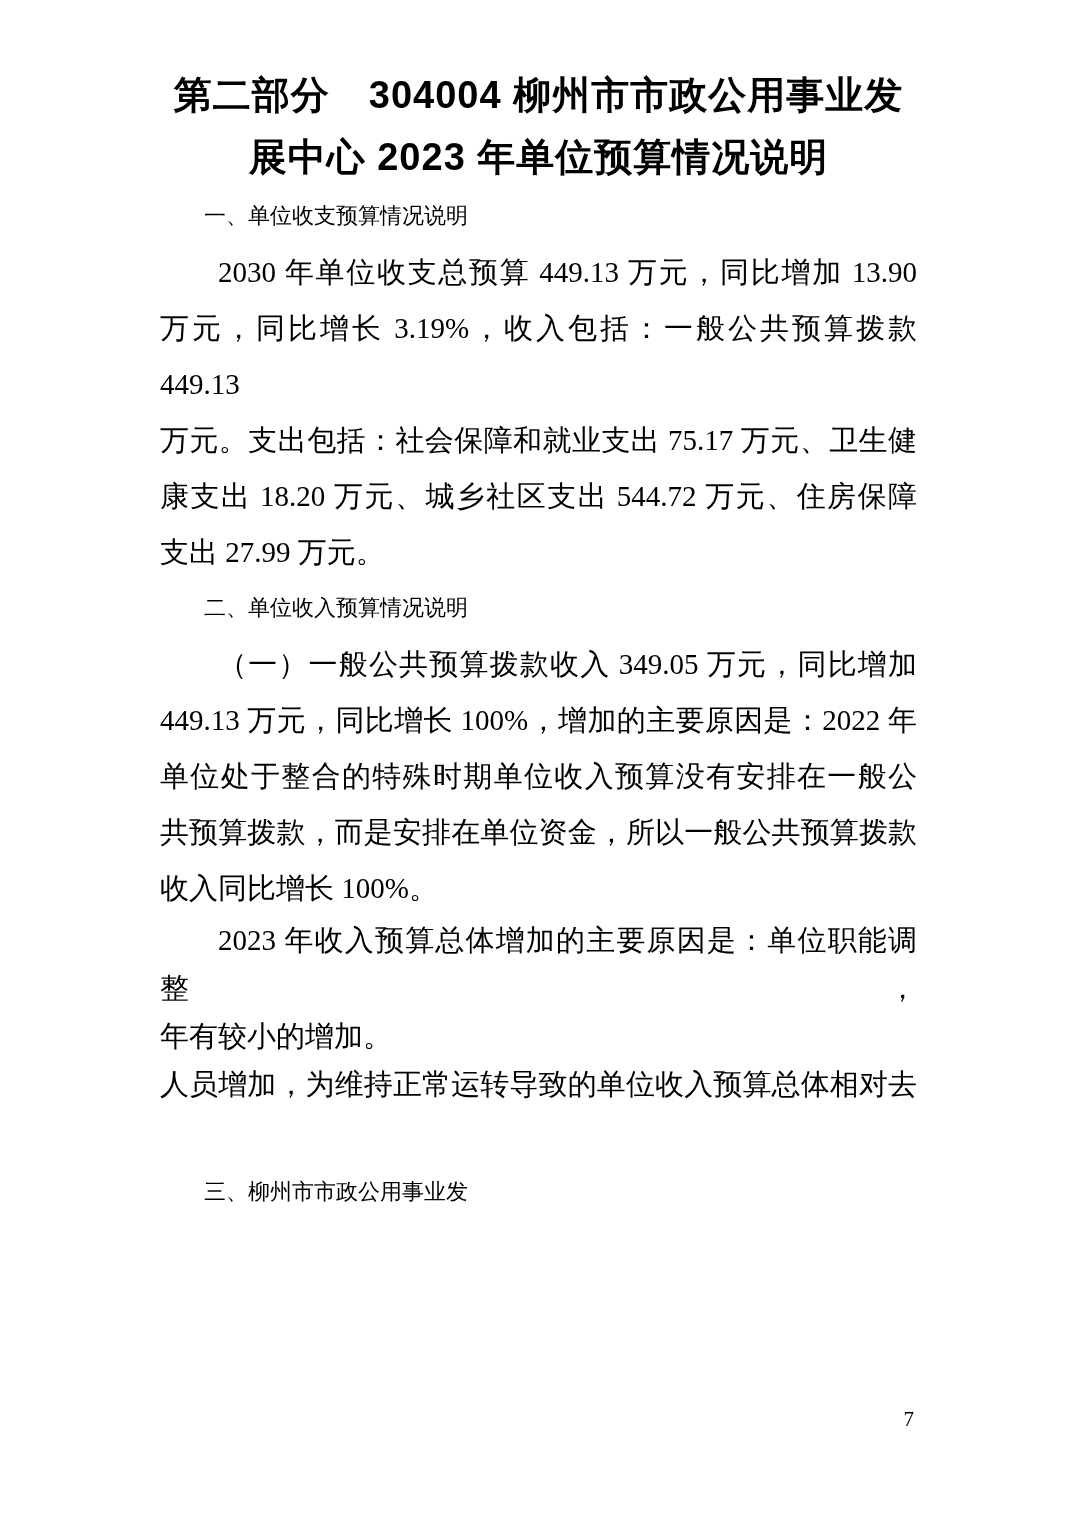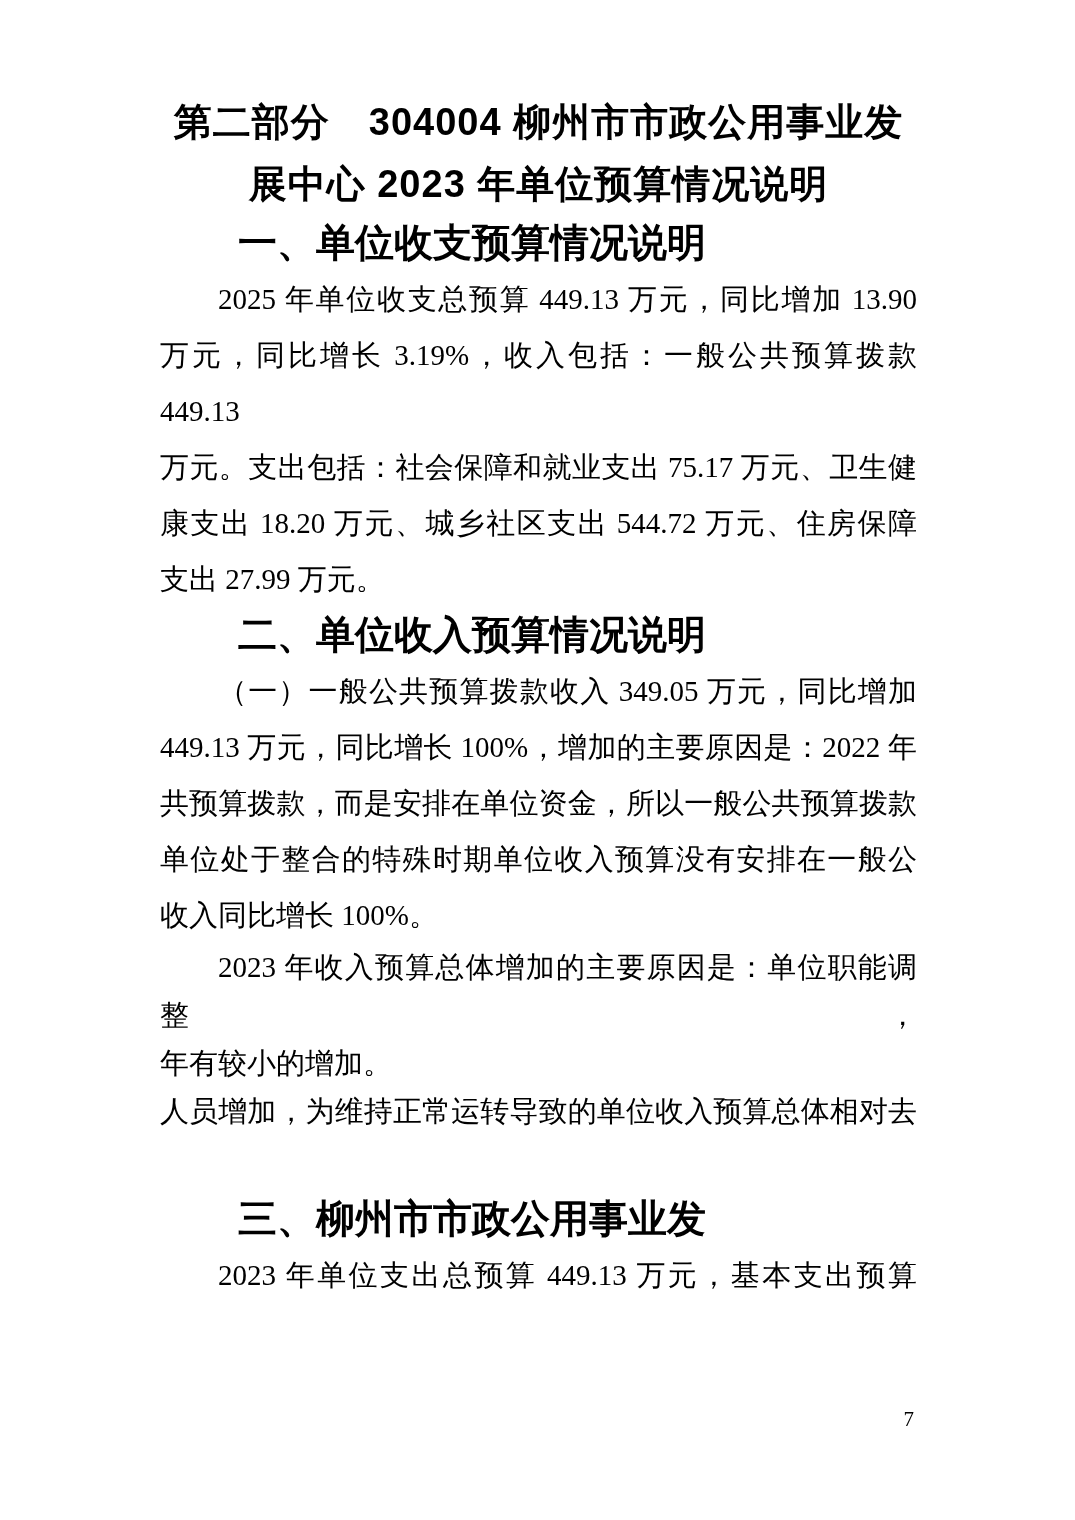--- a/index.html
+++ b/index.html
@@ -8,37 +8,36 @@
     position: relative;
     width: 1075px;
     height: 1520px;
     background: #ffffff;
     color: #000000;
     overflow: hidden;
     padding-left: 160px;
     padding-right: 158px;
   }
   .doc-title {
-    padding-top: 83px;
+    padding-top: 64px;
     text-align: center;
     font-family: "Liberation Sans", "DejaVu Sans", sans-serif;
     font-weight: bold;
     font-size: 38px;
-    margin-top: 8px;
   }
   .title-line {
     display: block;
     line-height: 62px;
     white-space: nowrap;
     letter-spacing: 1px;
   }
   .sec-heading {
     font-family: "Liberation Sans", "DejaVu Sans", sans-serif;
-    font-weight: bold;
-    font-size: 39px;
+    font-weight: normal;
+    font-size: 22px;
     line-height: 56px;
     text-indent: 2em;
     white-space: nowrap;
   }
   .sec-heading.gap-before { margin-top: 56px; }
   .para { font-family: "Liberation Serif", "DejaVu Serif", serif; font-size: 29px; }
   .ln {
     display: block;
     line-height: 56px;
     text-align: justify;
@@ -62,41 +61,38 @@
 
 <div class="page">
 
   <h1 class="doc-title">
     <span class="title-line">第二部分　304004 柳州市市政公用事业发</span>
     <span class="title-line">展中心 2023 年单位预算情况说明</span>
   </h1>
 
   <h2 class="sec-heading">一、单位收支预算情况说明</h2>
   <div class="para">
-    <span class="ln first">2025 年单位收支总预算 449.13 万元，同比增加 13.90</span>
+    <span class="ln first">2030 年单位收支总预算 449.13 万元，同比增加 13.90</span>
     <span class="ln">万元，同比增长 3.19%，收入包括：一般公共预算拨款 449.13</span>
     <span class="ln">万元。支出包括：社会保障和就业支出 75.17 万元、卫生健</span>
     <span class="ln">康支出 18.20 万元、城乡社区支出 544.72 万元、住房保障</span>
     <span class="ln end">支出 27.99 万元。</span>
   </div>
 
   <h2 class="sec-heading">二、单位收入预算情况说明</h2>
   <div class="para">
     <span class="ln first">（一）一般公共预算拨款收入 349.05 万元，同比增加</span>
     <span class="ln">449.13 万元，同比增长 100%，增加的主要原因是：2022 年</span>
+    <span class="ln">单位处于整合的特殊时期单位收入预算没有安排在一般公</span>
     <span class="ln">共预算拨款，而是安排在单位资金，所以一般公共预算拨款</span>
-    <span class="ln">单位处于整合的特殊时期单位收入预算没有安排在一般公</span>
     <span class="ln end">收入同比增长 100%。</span>
   </div>
   <div class="para tight">
     <span class="ln first">2023 年收入预算总体增加的主要原因是：单位职能调整，</span>
     <span class="ln end">年有较小的增加。</span>
     <span class="ln">人员增加，为维持正常运转导致的单位收入预算总体相对去</span>
   </div>
 
   <h2 class="sec-heading gap-before">三、柳州市市政公用事业发</h2>
-  <div class="para">
-    <span class="ln first">2023 年单位支出总预算 449.13 万元，基本支出预算</span>
-  </div>
 
   <div class="page-number">7</div>
 
 </div>
 
 </body></html>

